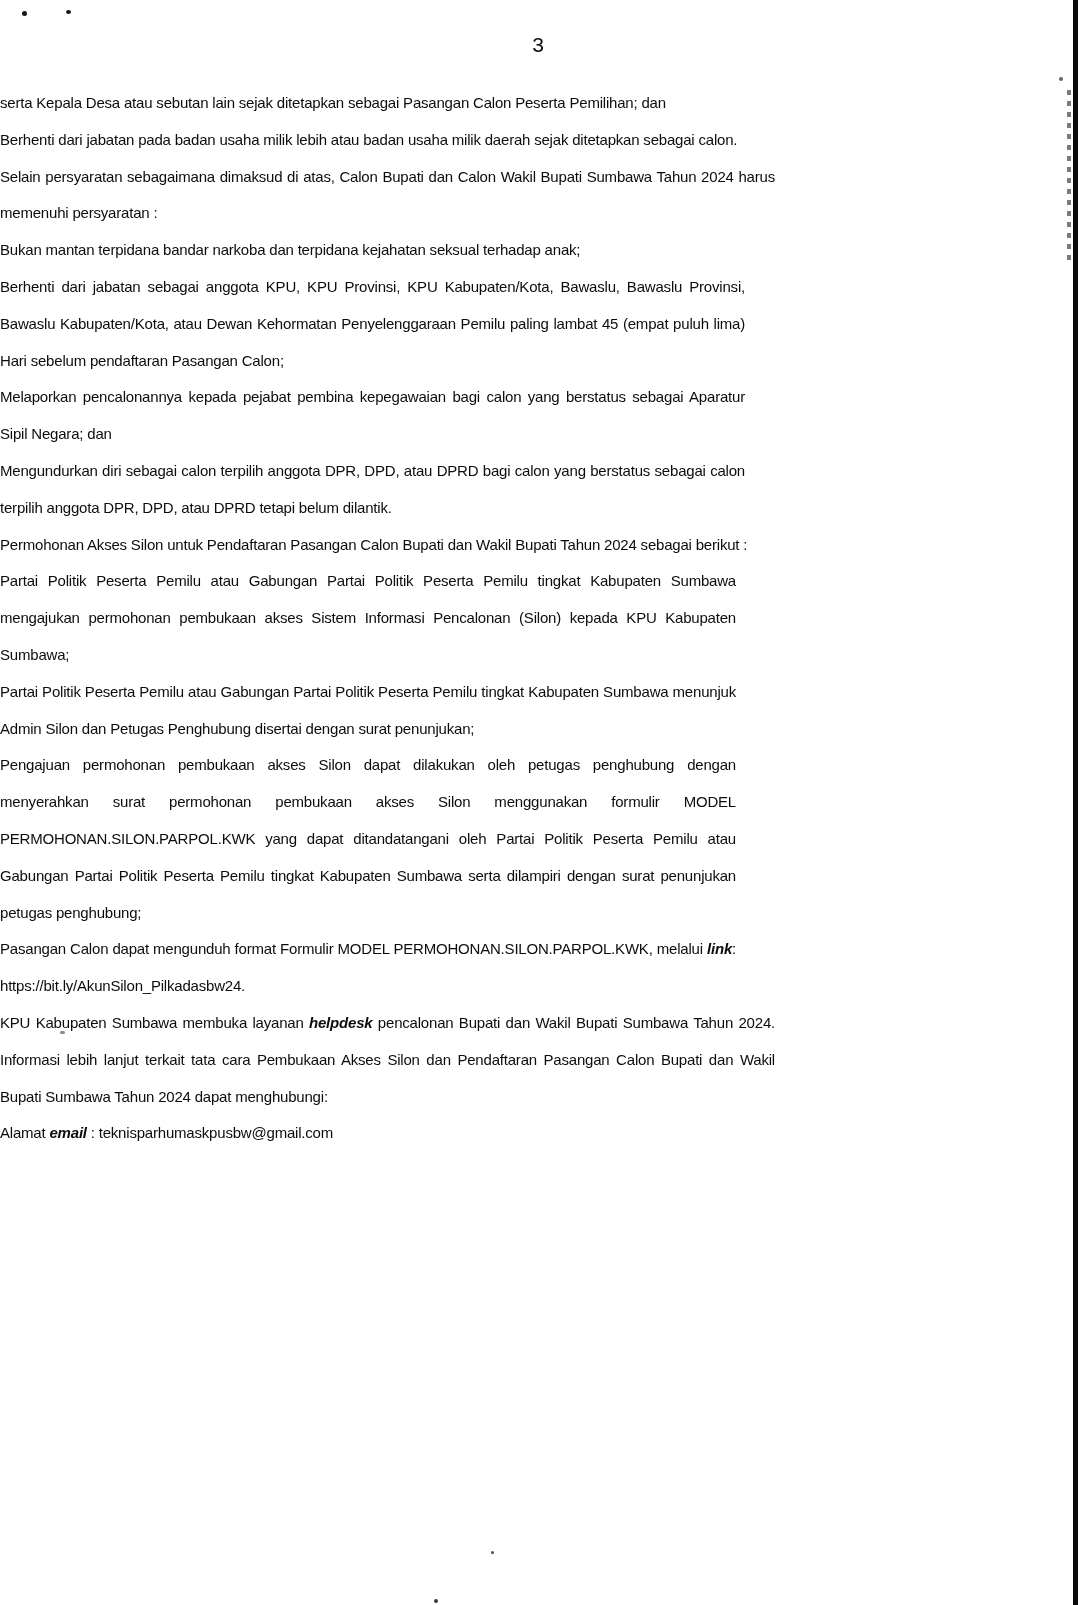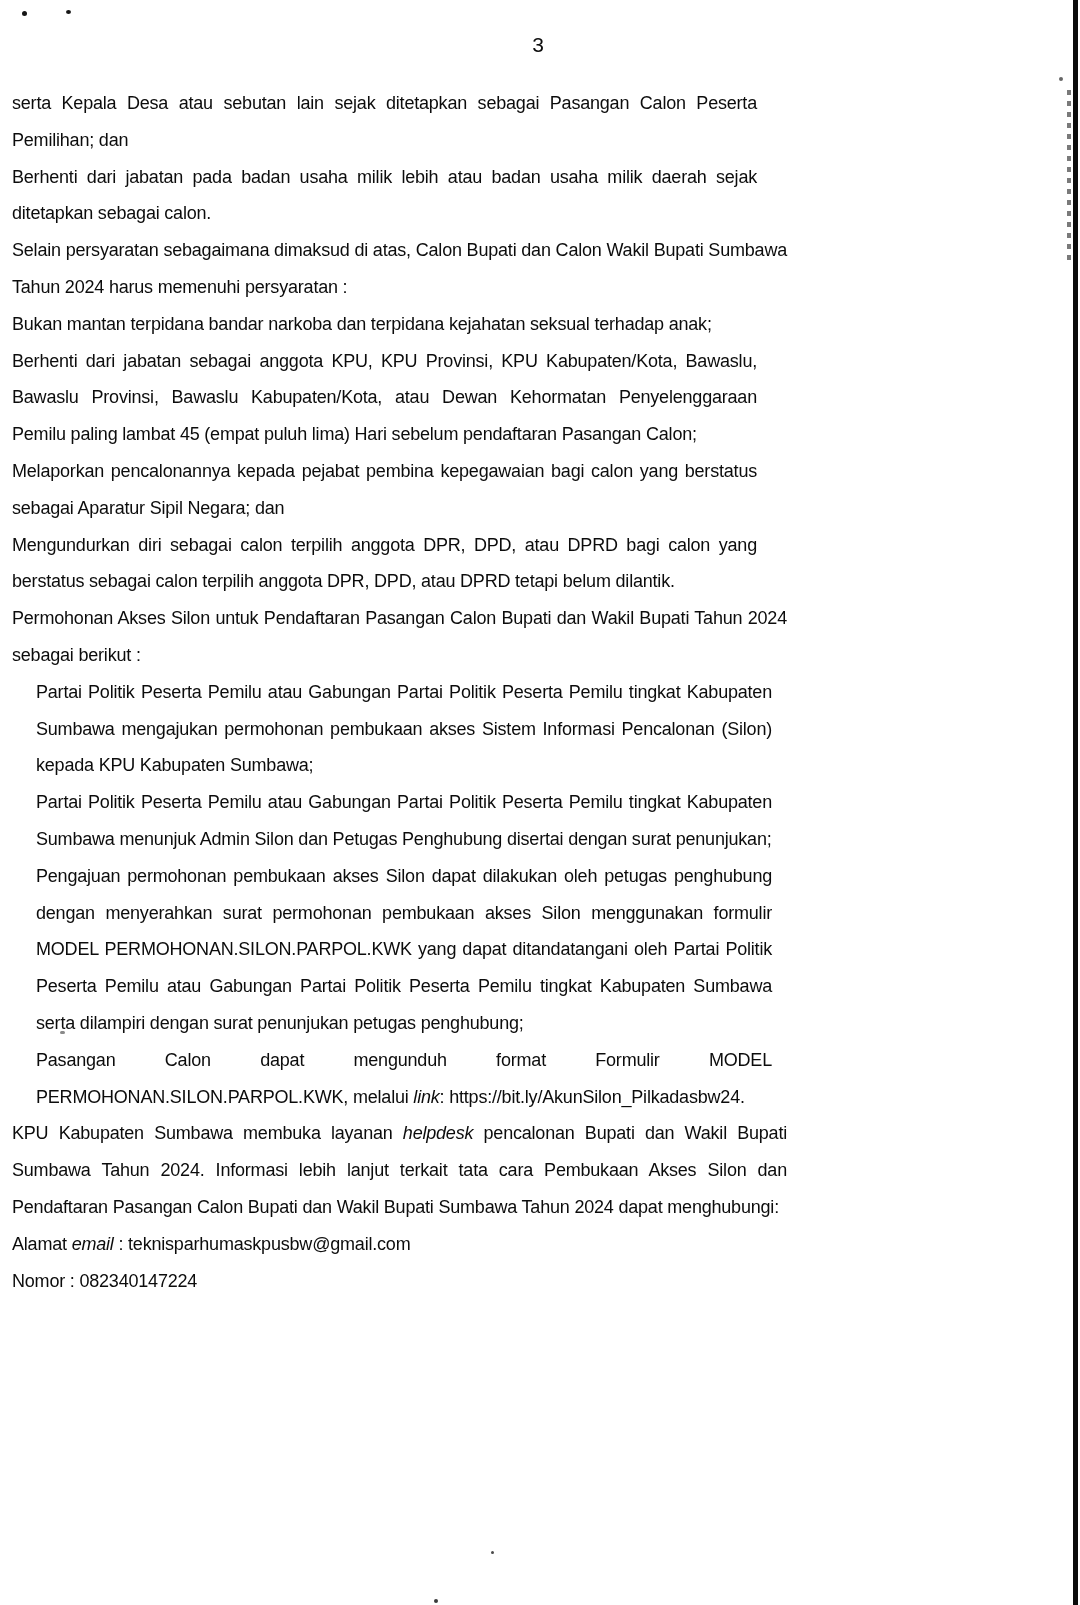--- a/index.html
+++ b/index.html
@@ -10,36 +10,36 @@
     font-family:"Liberation Sans", sans-serif;
     color:#0c0c0c;
     overflow:hidden;
     -webkit-font-smoothing:antialiased;
   }
   .pageno {
     position:absolute; left:508px; top:30px; width:60px;
     text-align:center; font-size:21px; line-height:30px;
   }
   .content {
-    position:absolute; left:12px; top:85px; width:980px;
-    font-size:18px; line-height:36.8px; letter-spacing:-0.2px;
+    position:absolute; left:0; top:85px; width:980px;
+    font-size:15px; line-height:36.8px; letter-spacing:-0.2px;
   }
   p.para { margin:0; position:relative; text-align:justify; text-justify:inter-word; hyphens:none; }
 
   .carry { margin-left:195px; width:745px; }
 
   .main  { margin-left:165px; width:775px; }
 
   .sub5  { margin-left:195px; width:745px; }
 
-  .sub6  { margin-left:204px; width:736px;padding-left:24px; }
+  .sub6  { margin-left:204px; width:736px; }
 
   .sub7  { margin-left:205px; width:735px; }
 
-  i { font-style:italic; }
+  i { font-style:italic;font-weight:bold; }
   .nowrap { white-space:nowrap;margin-top:28px; }
 
   
   .dot { position:absolute; background:#161616; border-radius:50%; }
   .d1 { left:22px;  top:11px;   width:5px; height:5px; }
   .d2 { left:66px;  top:10px;   width:5px; height:4px; }
   .d3 { left:1059px;top:77px;   width:4px; height:4px; background:#666; }
   .d4 { left:60px;  top:1031px; width:5px; height:3px; background:#8a8a8a; border-radius:2px; }
   .d5 { left:491px; top:1551px; width:3px; height:3px; background:#4a4a4a; }
   .d6 { left:434px; top:1599px; width:4px; height:4px; background:#3a3a3a; }
@@ -82,21 +82,20 @@
     <p class="para sub6"><span>Partai Politik Peserta Pemilu atau Gabungan Partai Politik Peserta Pemilu tingkat Kabupaten Sumbawa menunjuk Admin Silon dan Petugas Penghubung disertai dengan surat penunjukan;</span></p>
 
     <p class="para sub6"><span>Pengajuan permohonan pembukaan akses Silon dapat dilakukan oleh petugas penghubung dengan menyerahkan surat permohonan pembukaan akses Silon menggunakan formulir MODEL PERMOHONAN.SILON.PARPOL.KWK yang dapat ditandatangani oleh Partai Politik Peserta Pemilu atau Gabungan Partai Politik Peserta Pemilu tingkat Kabupaten Sumbawa serta dilampiri dengan surat penunjukan petugas penghubung;</span></p>
 
     <p class="para sub6"><span>Pasangan Calon dapat mengunduh format Formulir MODEL PERMOHONAN.SILON.PARPOL.KWK, melalui </span><i>link</i><span>: </span><span class="nowrap">https://bit.ly/AkunSilon_Pilkadasbw24.</span></p>
 
     <p class="para main"><span>KPU Kabupaten Sumbawa membuka layanan </span><i>helpdesk</i><span> pencalonan Bupati dan Wakil Bupati Sumbawa Tahun 2024. Informasi lebih lanjut terkait tata cara Pembukaan Akses Silon dan Pendaftaran Pasangan Calon Bupati dan Wakil Bupati Sumbawa Tahun 2024 dapat menghubungi:</span></p>
 
     <p class="para sub7"><span>Alamat </span><i>email</i><span> : teknisparhumaskpusbw@gmail.com</span></p>
 
-    <p class="para sub7"><span>Nomor : 082340147224</span></p>
 
   </div>
 
   <div class="dot d1"></div>
   <div class="dot d2"></div>
   <div class="dot d3"></div>
   <div class="dot d4"></div>
   <div class="dot d5"></div>
   <div class="dot d6"></div>
   <div class="edge-dashes"></div>

